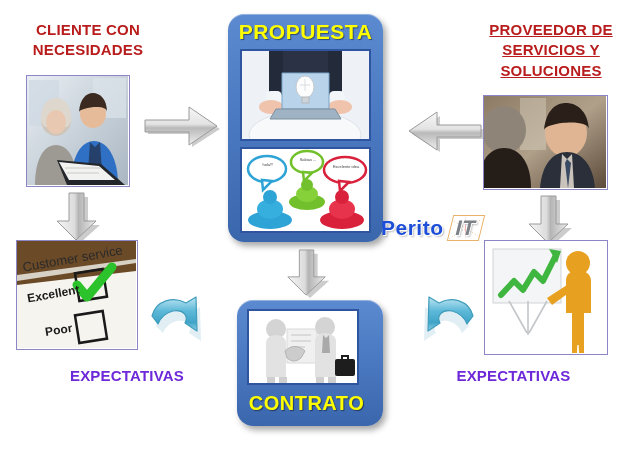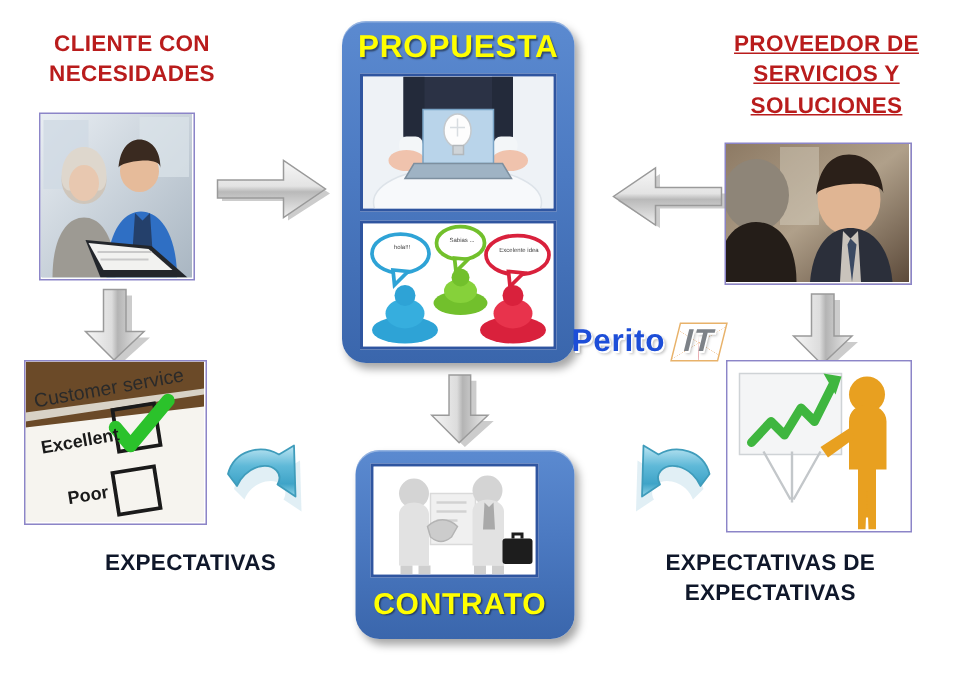--- a/index.html
+++ b/index.html
@@ -12,21 +12,21 @@
   }
   .stage{position:absolute;left:0;top:0;width:640px;height:451px;}
   .abs{position:absolute;}
 
   
   .cap{
     font-size:15px;font-weight:600;letter-spacing:.2px;
     text-align:center;line-height:1.35;
   }
   .cap-blue{color:#b91c1c;}
-  .cap-olive{color:#0f172a;}
+  .cap-olive{color:#6d28d9;}
 
   
   .frame{
     border:1.5px solid #8C85C8;
     box-sizing:border-box;
     background:#fff;
     overflow:hidden;
     box-shadow:0 0 0 1px #ffffff inset;
   }
 
@@ -335,17 +335,16 @@
       <path d="M16 54l13-14 9 9 11-18 9 9 12-24" fill="none" stroke="#3FB63F" stroke-width="6" stroke-linecap="round" stroke-linejoin="round"></path>
       <path d="M64 8l12 2-4 12z" fill="#3FB63F"></path>
       <circle cx="93" cy="22" r="12" fill="#E8A020"></circle>
       <path d="M81 40c0-7 5-11 12-11s13 4 13 11v32h-8l-2 32h-6l-2-32h-7z" fill="#E8A020"></path>
       <path d="M82 44L62 57l5 7 18-13z" fill="#E8A020"></path>
       <path d="M87 70h12v42h-5l-1-26-1 26h-5z" fill="#E8A020"></path>
     </svg>
   </div>
 
   <div class="abs cap cap-olive" style="left:406px;top:366px;width:215px;">
-    <div>EXPECTATIVAS DE</div>
     <div>EXPECTATIVAS</div>
   </div>
 
 </div>
 
 </body></html>

